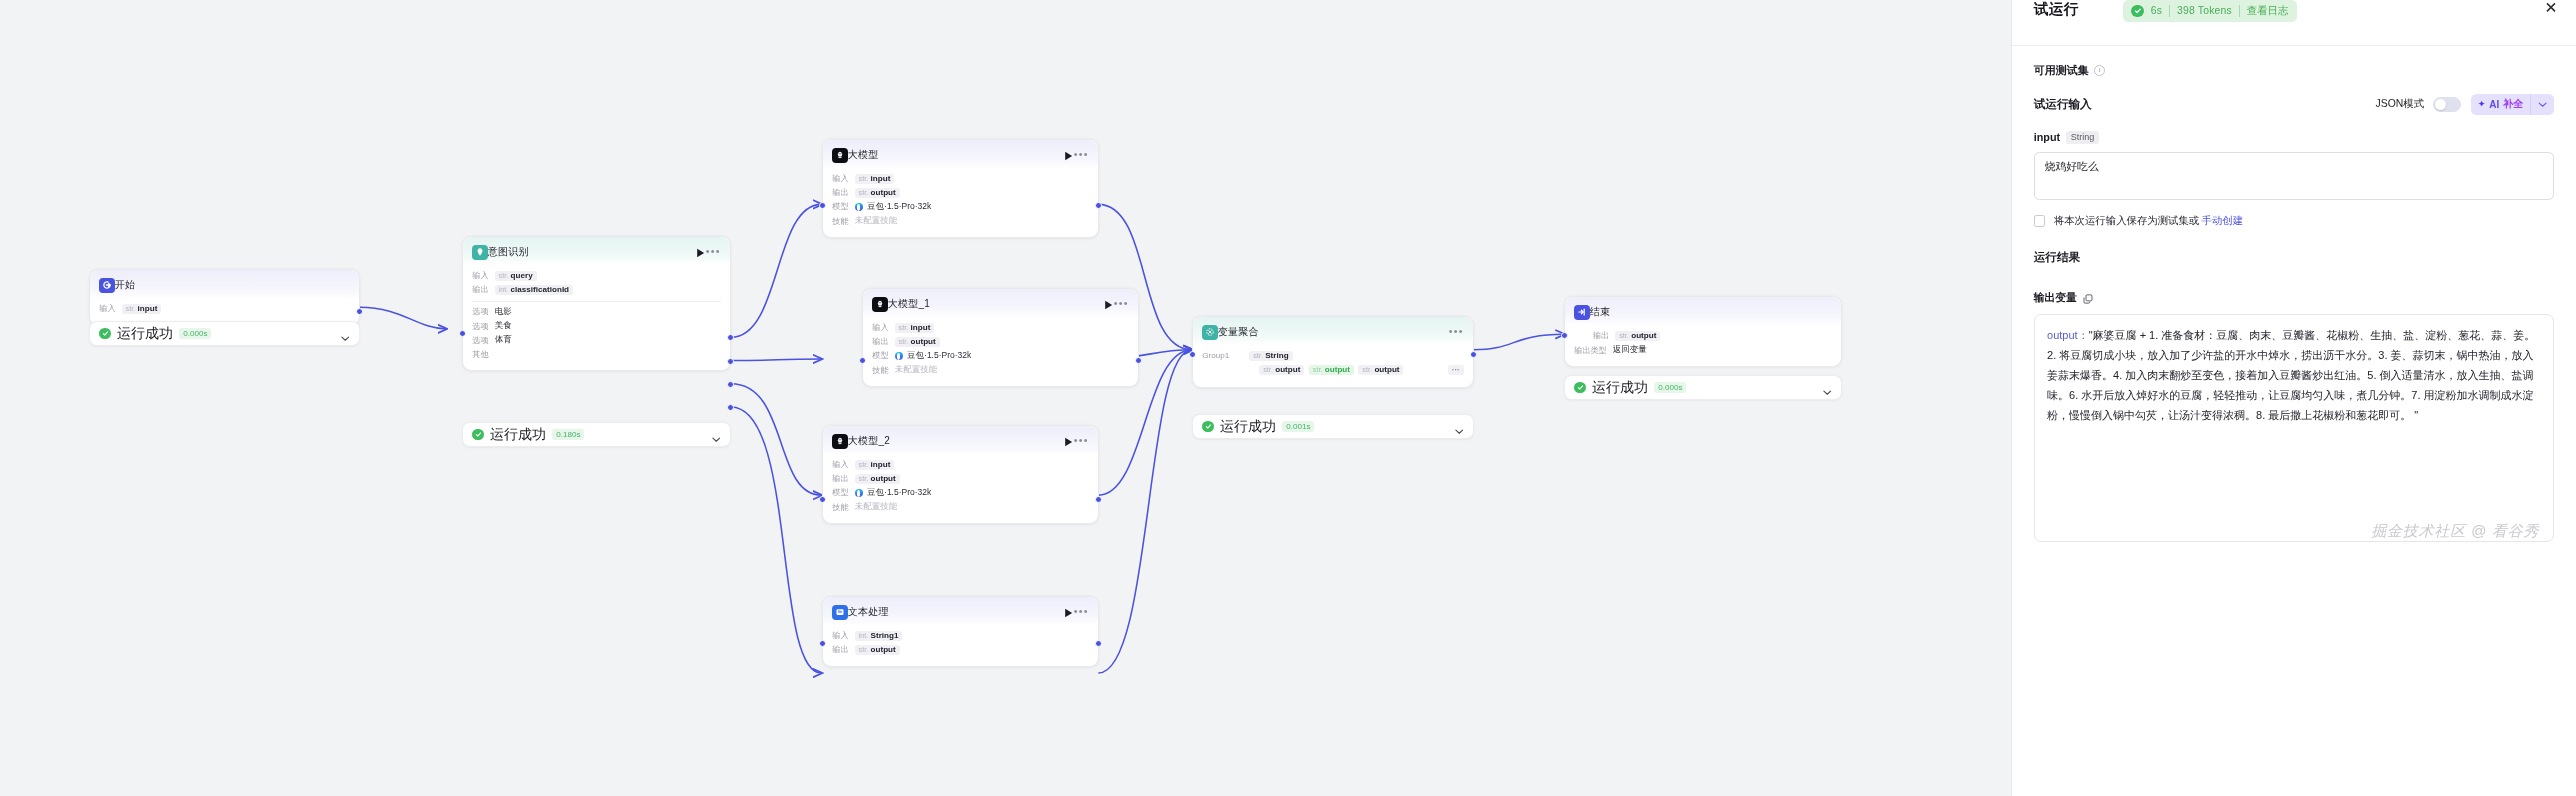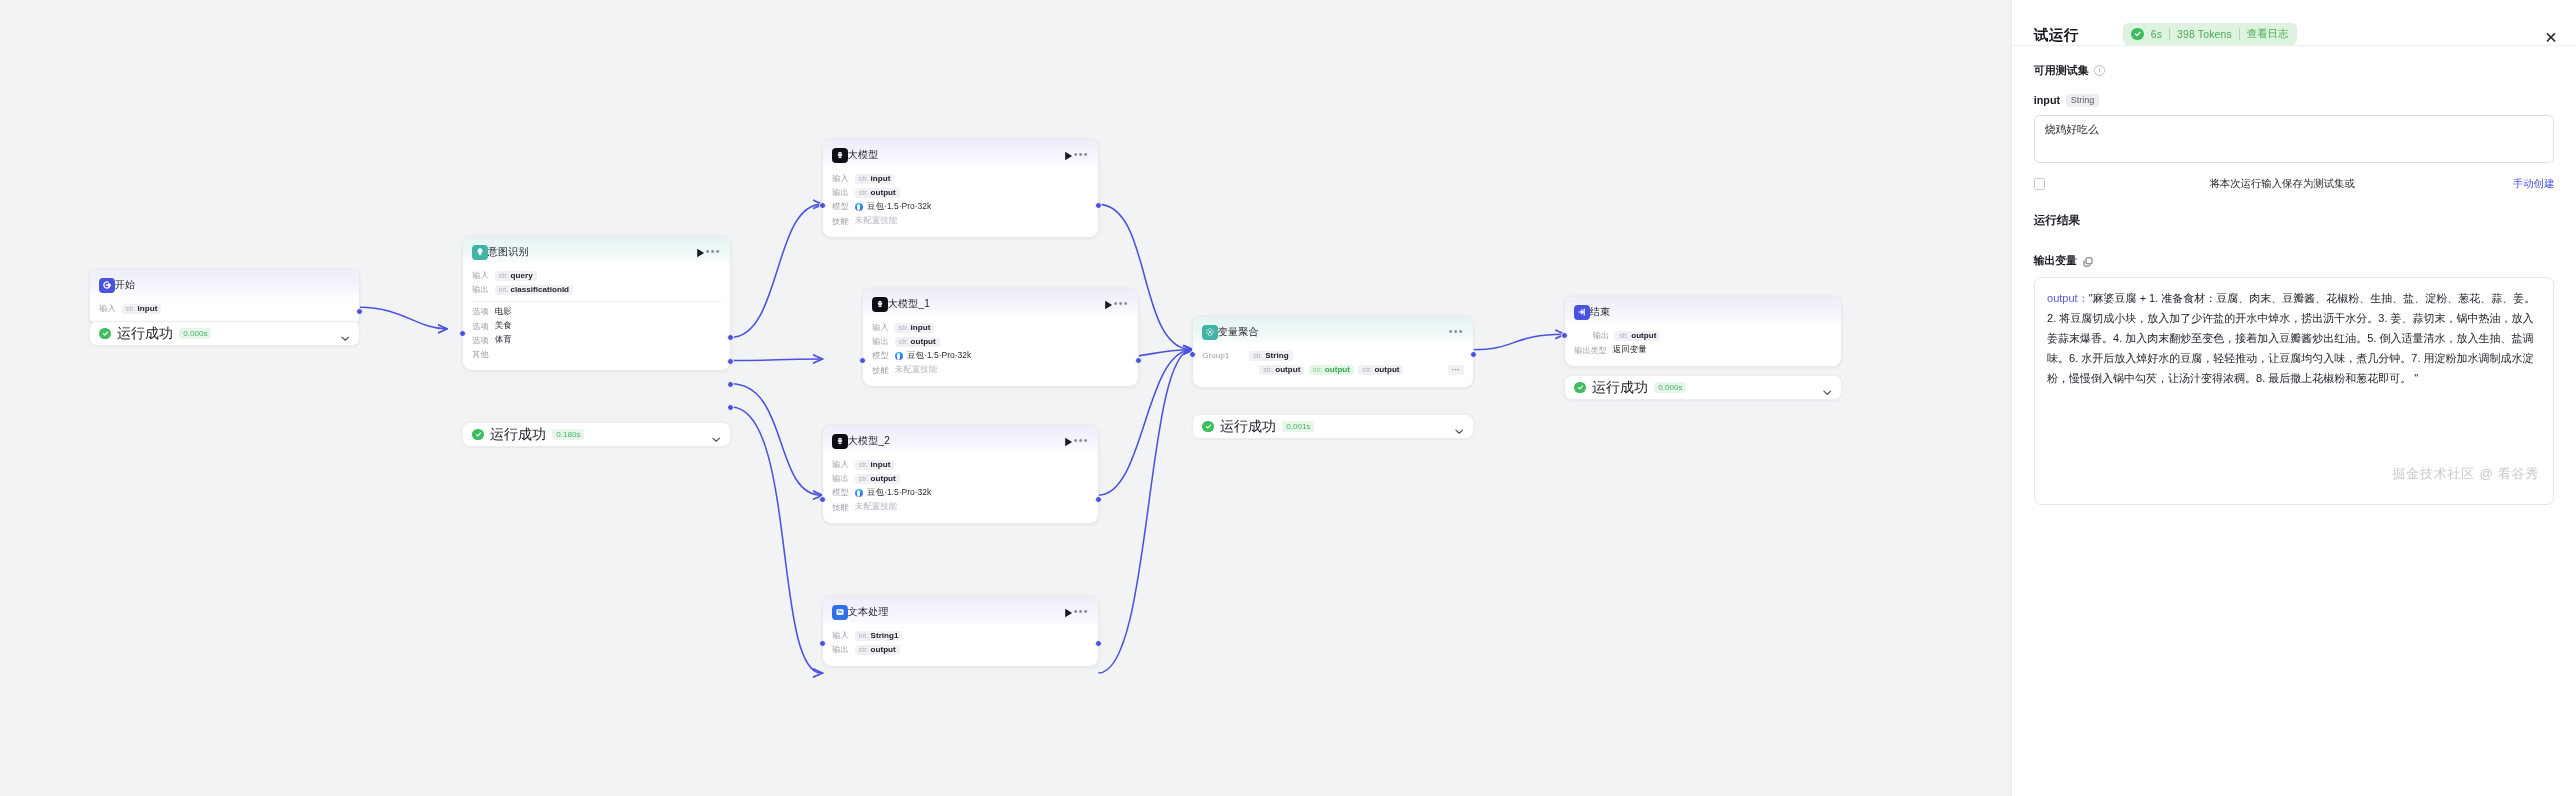--- a/index.html
+++ b/index.html
@@ -119,21 +119,21 @@
   #panel {
     position: absolute; right: 0; top: 0;
     width: 565px; height: 797px;
     background: #ffffff;
     border-left: 0.8px solid #e8e8ec;
     display: flex; flex-direction: column;
     overflow: hidden;
   }
   .panel-hdr {
     height: 46px; flex: none;
-    display: flex; align-items: flex-end; gap: 14px;
+    display: flex; align-items: flex-start; gap: 14px;
     padding: 0 18.6px 0 21.7px;
     border-bottom: 0.8px solid #eeeef1;
   }
   .panel-title { font-size: 14.7px; color: #17171f; font-weight: 600; letter-spacing:0.4px;}
   .run-pill {
     display: flex; align-items: center; gap: 7px;
     background: #ddf3df; border-radius: 5.4px;
     padding: 3.9px 8.5px; margin-left: 30px;
   }
   .run-pill .ok-dot { width:12.4px;height:12.4px; }
@@ -191,21 +191,21 @@
     font-size: 9px; color: #5b5b66; background:#eeeef1;
     border-radius:3.1px; padding: 1.5px 4.6px;
   }
   .textarea {
     margin-top: 8.5px; height: 48px;
     border: 0.8px solid #dededf; border-radius: 5.4px;
     padding: 7px 10px; font-size: 10.8px; color: #23232b;
     cursor: text;
   }
 
-  .save-row { margin-top: 14px; display:flex; align-items:center; gap: 8.5px; justify-content: space-between; }
+  .save-row { margin-top: 14px; display:flex; align-items:center; gap: 8.5px; }
   .cbx {
     width: 11.6px; height: 11.6px; border: 0.8px solid #c8c8d2; border-radius: 2.3px;
     background:#fff; cursor:pointer; flex:none;
   }
   .save-txt { font-size: 10.4px; color: #24242e; }
   .save-link { font-size: 10.4px; color: #4a52e0; cursor: pointer; }
 
   .res-title { margin-top: 21.7px; font-size: 11.6px; color: #1b1b23; font-weight: 600; }
   .out-row { margin-top: 26px; display:flex; align-items:center; gap: 6.2px; }
   .out-title { font-size: 10.8px; color: #1b1b23; font-weight: 600; }
@@ -218,23 +218,24 @@
     padding: 10px 12.4px 12.4px 12.4px;
     height: 228px;
     overflow: hidden;
   }
   .out-text {
     font-size: 11px; line-height: 20px; color: #22222b;
     word-break: break-all;
   }
   .out-key { color: #5b5bd6; }
   .watermark {
-    position: absolute; right: 14px; bottom: 21px;
-    font-size: 13px; color: #c9c9ce; letter-spacing: 0.8px;
+    position: absolute; right: 14px; bottom: 0;
+    font-size: 15px; color: #c9c9ce; letter-spacing: 0.8px;
     white-space: nowrap;
+    font-style: italic;
   }
 </style>
 </head>
 <body>
 
 <div id="root">
 
   <div id="canvas">
 
     <svg id="edges" viewBox="0 0 2600 1030" xmlns="http://www.w3.org/2000/svg">
@@ -682,20 +683,41 @@
     </div>
 
     <div class="panel-body">
 
       <div class="sec-label">
         <span class="t">可用测试集</span>
         <span class="info-i">i</span>
       </div>
 
 
+      <div class="row2">
+        <span class="lbl">试运行输入</span>
+        <span class="sp"></span>
+        <span class="json-lbl">JSON模式</span>
+        <span class="toggle">
+            <span class="knob"></span>
+          </span>
+        <span class="ai-btn">
+          <span class="ai-main">
+            <span class="ai-star">✦</span>
+            <span class="ai-ai">AI</span>
+            <span class="ai-zh">补全</span>
+          </span>
+          <span class="ai-sep"></span>
+          <span class="ai-chev">
+            <svg width="9.3" height="5.4" viewBox="0 0 12 8">
+                <path d="M1 1.6 6 6.3 11 1.6" fill="none" stroke="#6b5ae0" stroke-width="1.6" stroke-linecap="round" stroke-linejoin="round"></path>
+              </svg>
+          </span>
+        </span>
+      </div>
 
       <div class="field-label">
         <span class="n">input</span>
         <span class="ty">String</span>
       </div>
 
       <div class="textarea">烧鸡好吃么</div>
 
       <div class="save-row">
         <span class="cbx"></span>

